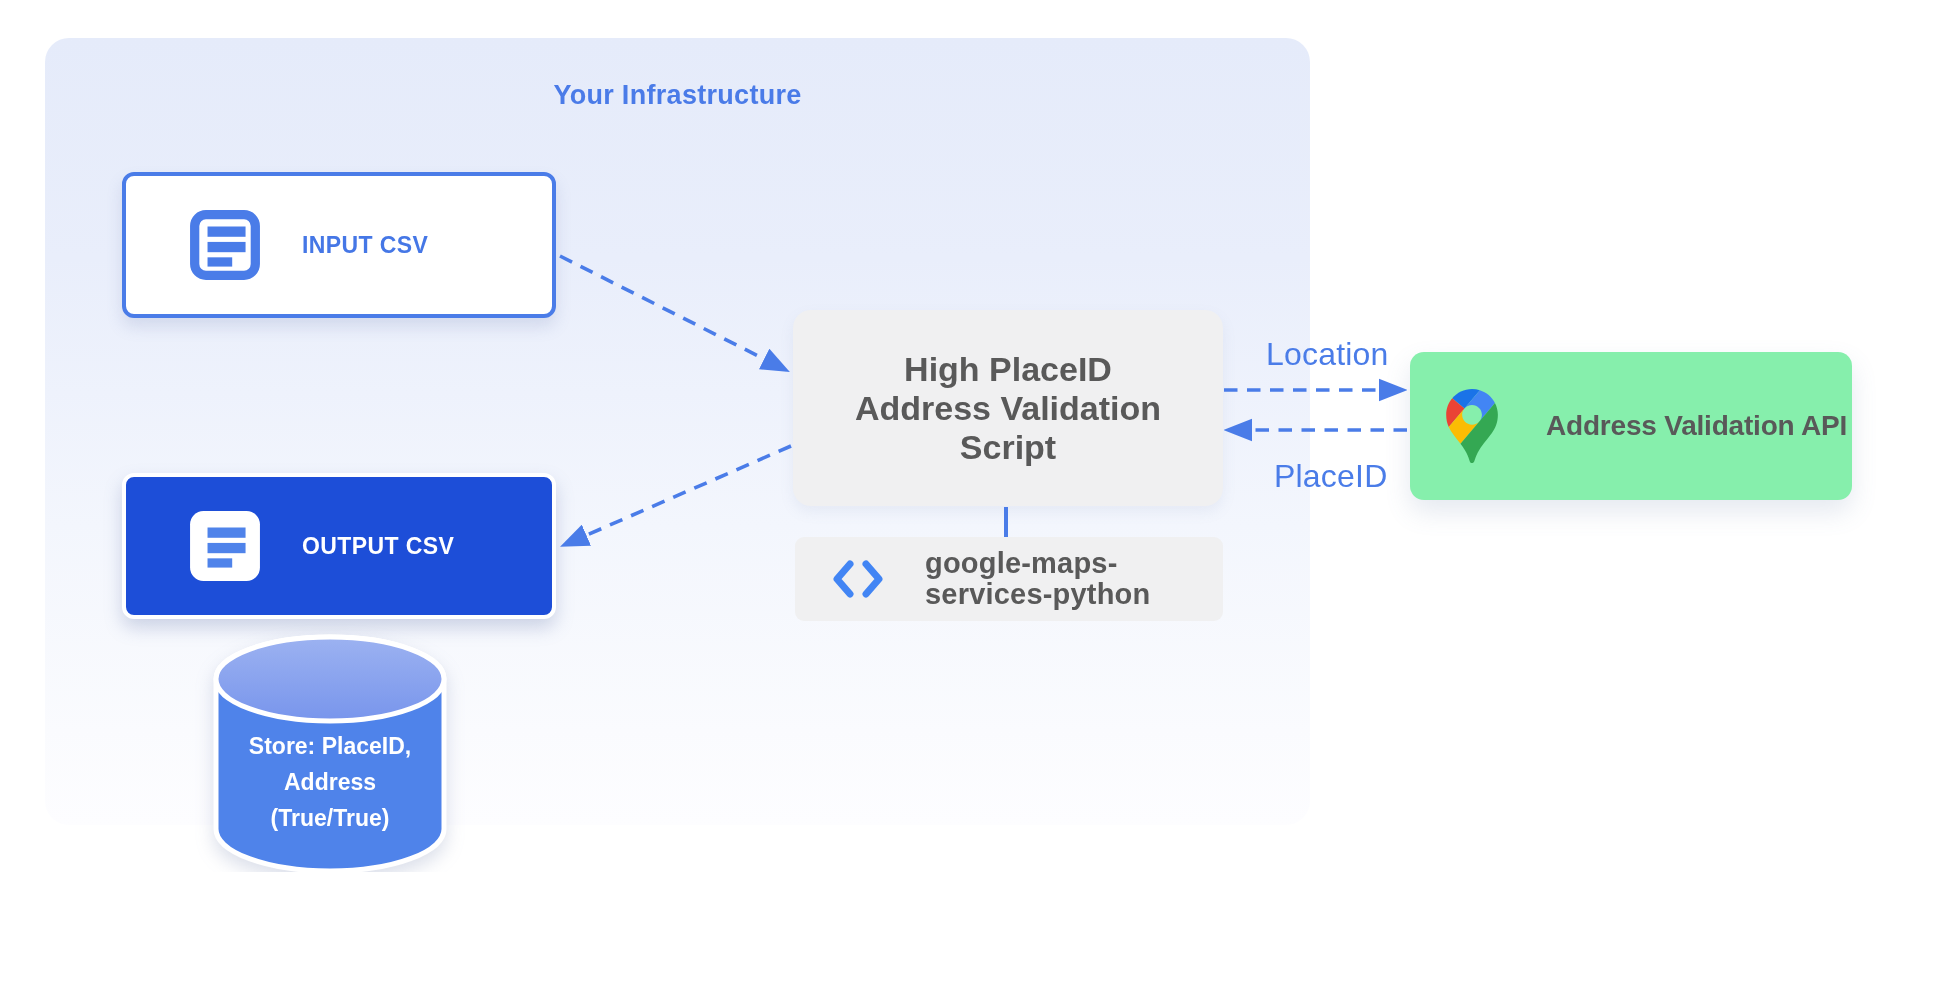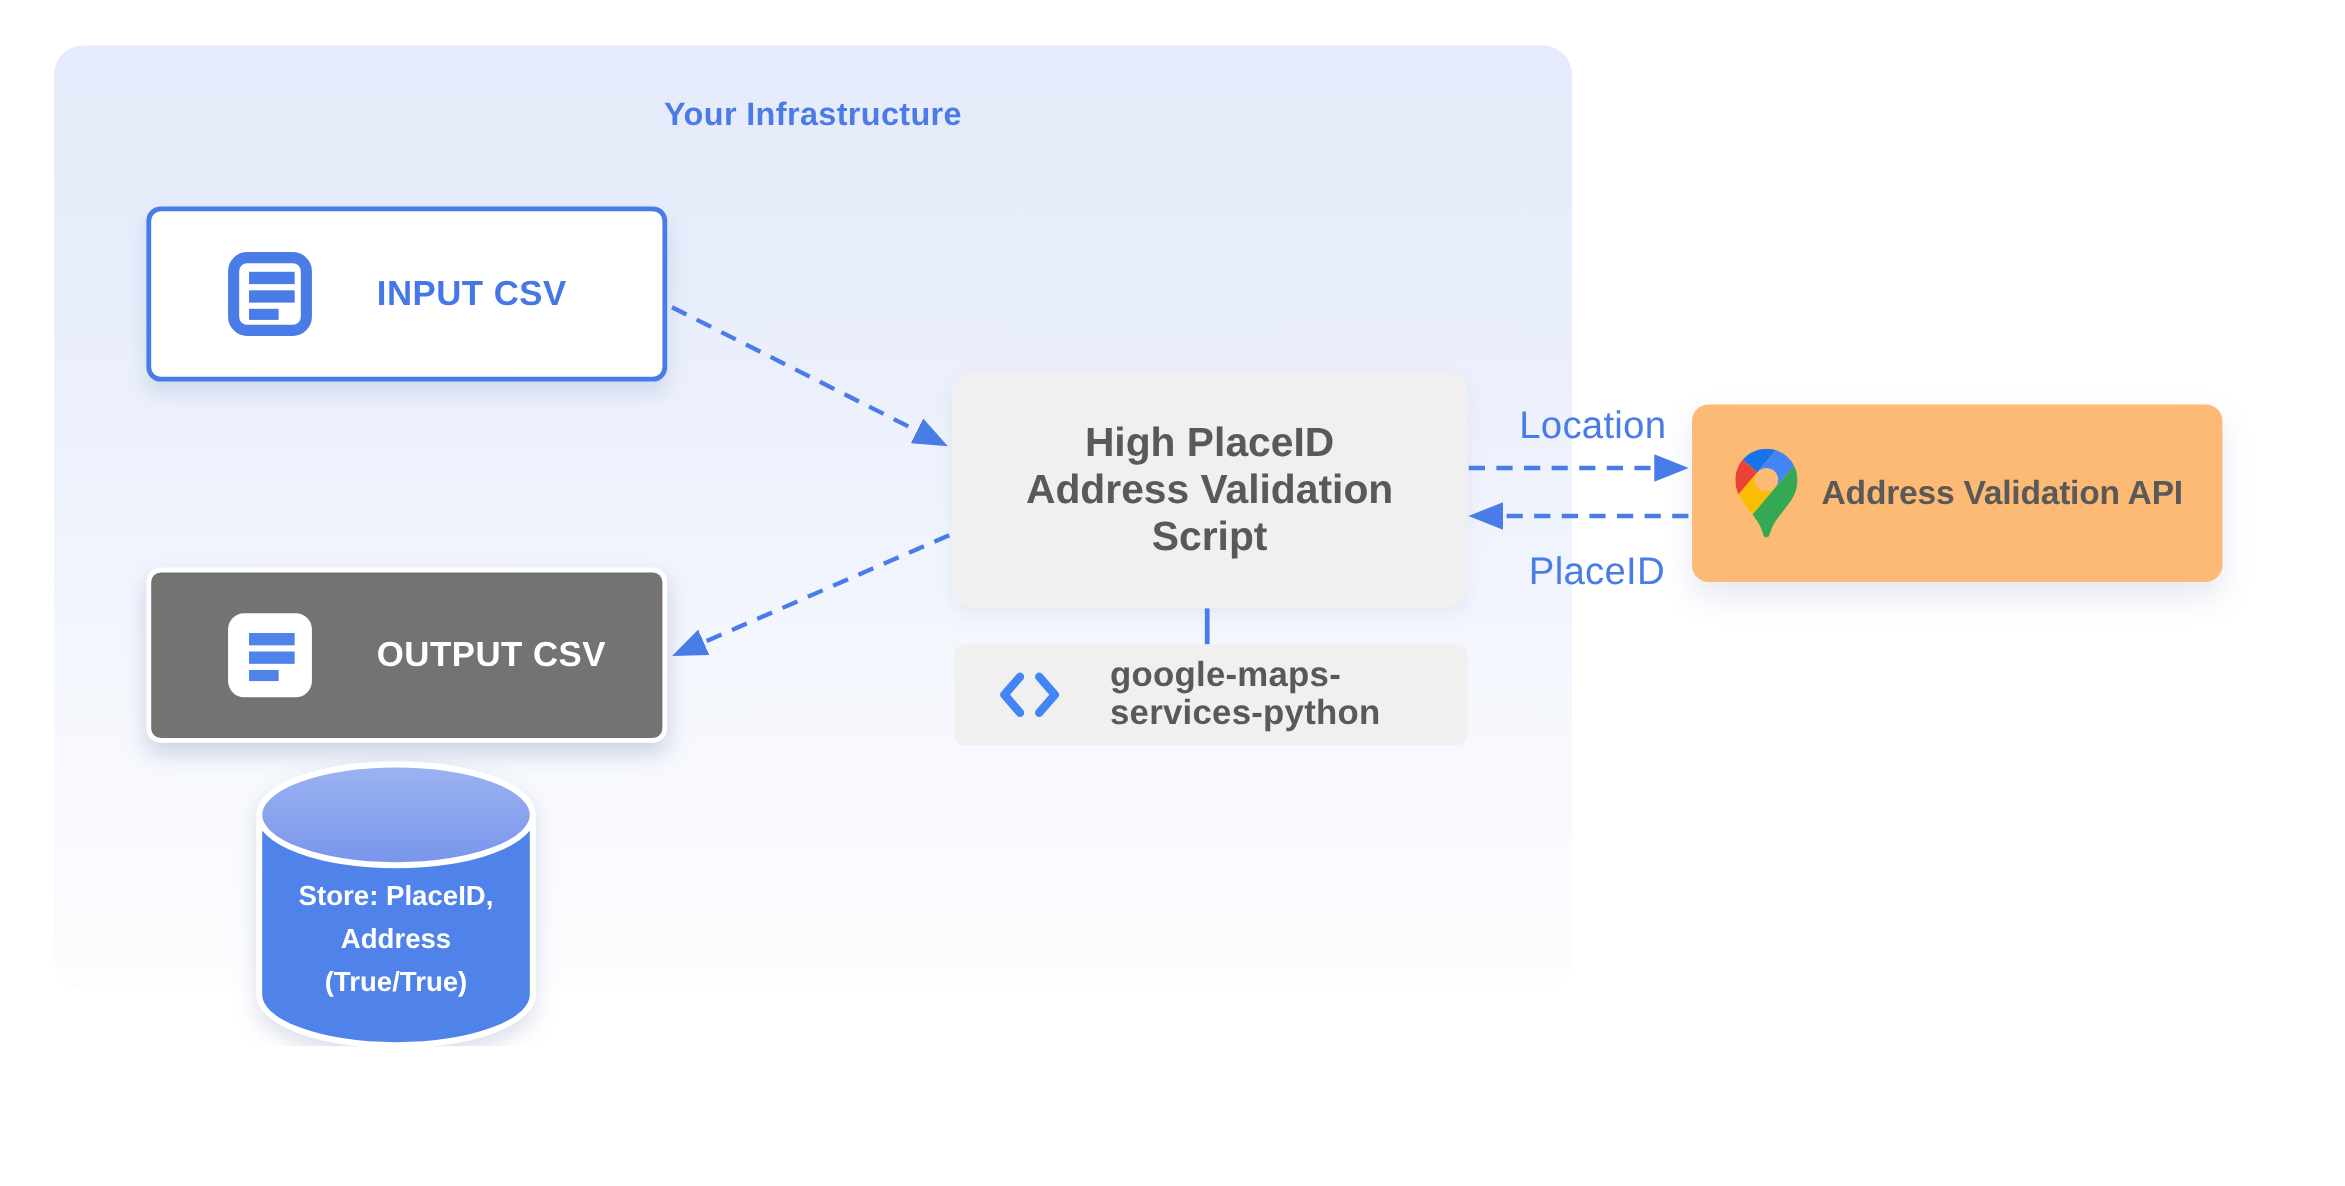--- a/index.html
+++ b/index.html
@@ -22,25 +22,25 @@
   
   .csv-node{
     position:absolute;width:434px;height:146px;box-sizing:border-box;
     border-radius:12px;display:flex;align-items:center;
   }
   .input-node{
     left:122px;top:172px;background:#ffffff;border:4px solid #4A7CE8;
     box-shadow:0 9px 16px rgba(98,116,170,.18);
   }
   .output-node{
-    left:122px;top:473px;background:#737373;border:4px solid #ffffff;
+    left:122px;top:473px;background:#1d4ed8;border:4px solid #ffffff;
     box-shadow:0 9px 18px rgba(98,116,170,.28);
   }
   .csv-icon{margin-left:62px;flex:0 0 auto;display:block;}
-  .csv-label{margin-left:52px;font-size:29px;font-weight:700;letter-spacing:.4px;}
+  .csv-label{margin-left:40px;font-size:23px;font-weight:700;letter-spacing:.4px;}
   .input-node .csv-label{color:#4577E6;}
   .output-node .csv-label{color:#ffffff;}
   
   .script-node{
     position:absolute;left:793px;top:310px;width:430px;height:196px;
     background:#F0F0F1;border-radius:18px;
     box-shadow:0 6px 14px rgba(120,140,180,.10);
     display:flex;align-items:center;justify-content:center;
   }
   .script-title{
@@ -55,24 +55,24 @@
     background:#F0F0F1;border-radius:9px;
     display:flex;align-items:center;
   }
   .code-icon{margin-left:38px;flex:0 0 auto;display:block;}
   .library-label{
     margin-left:42px;font-size:29px;line-height:31px;font-weight:700;color:#595959;
     white-space:pre-line;text-align:left;letter-spacing:.2px;
   }
   
   .api-node{
-    position:absolute;left:1410px;top:337px;width:442px;height:148px;
-    background:#fdba74;border-radius:14px;
+    position:absolute;left:1410px;top:352px;width:442px;height:148px;
+    background:#86efac;border-radius:14px;
     box-shadow:0 12px 26px rgba(96,116,160,.16);
-    display:flex;align-items:center;
+    display:flex;align-items:center;gap:28px;
   }
   .maps-icon{margin-left:36px;flex:0 0 auto;display:block;}
   .api-label{margin-left:20px;font-size:28px;font-weight:700;color:#595959;letter-spacing:-.2px;}
   
   .cyl-svg{position:absolute;left:212px;top:633px;filter:drop-shadow(0 8px 9px rgba(90,110,160,.22));}
   .cyl-label{
     position:absolute;left:212px;top:728px;width:236px;
     text-align:center;color:#ffffff;font-size:23px;line-height:36px;font-weight:700;
     white-space:pre-line;
   }

